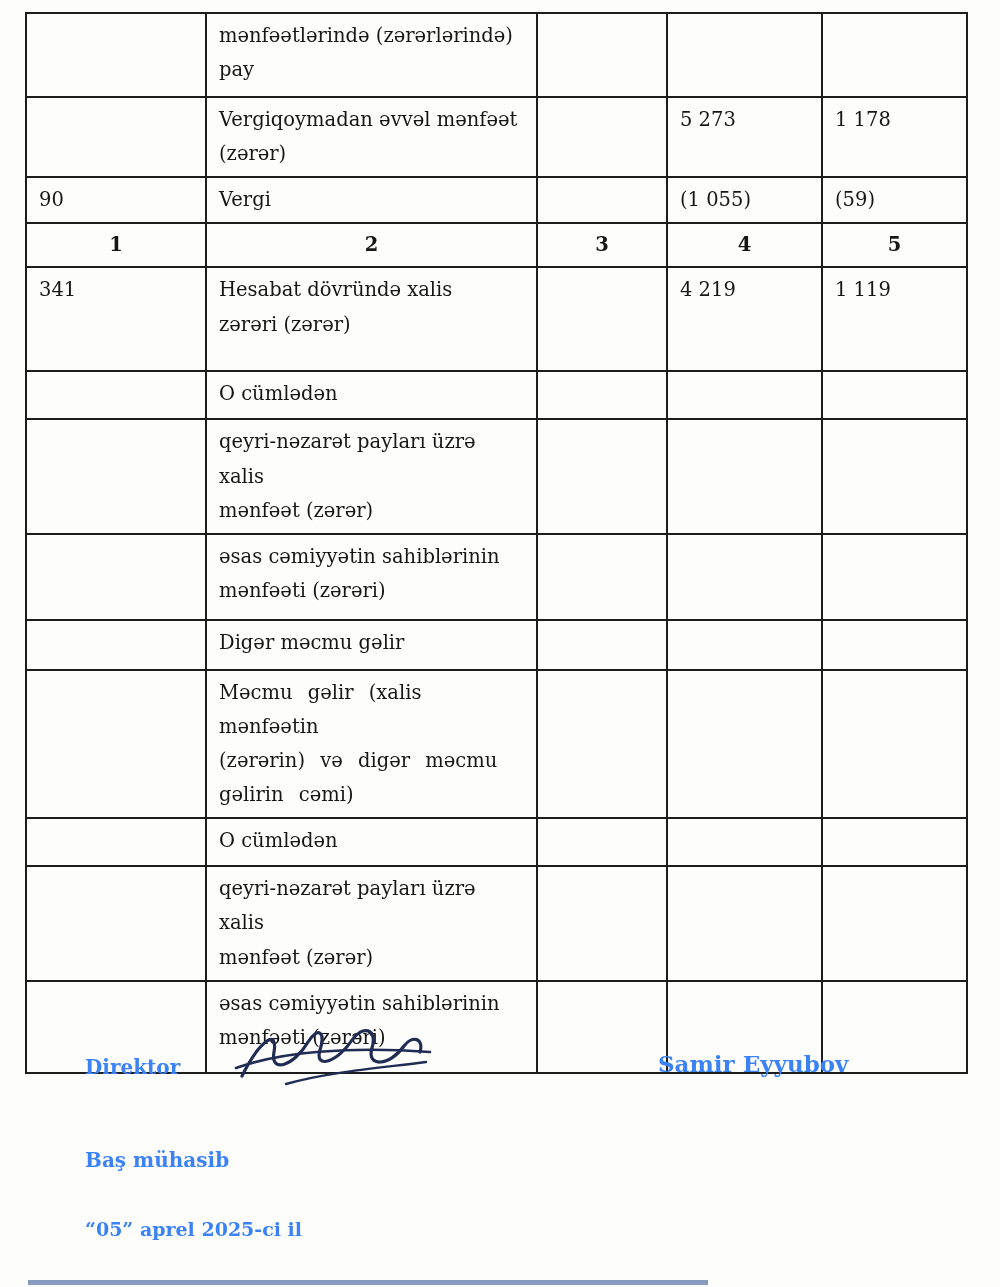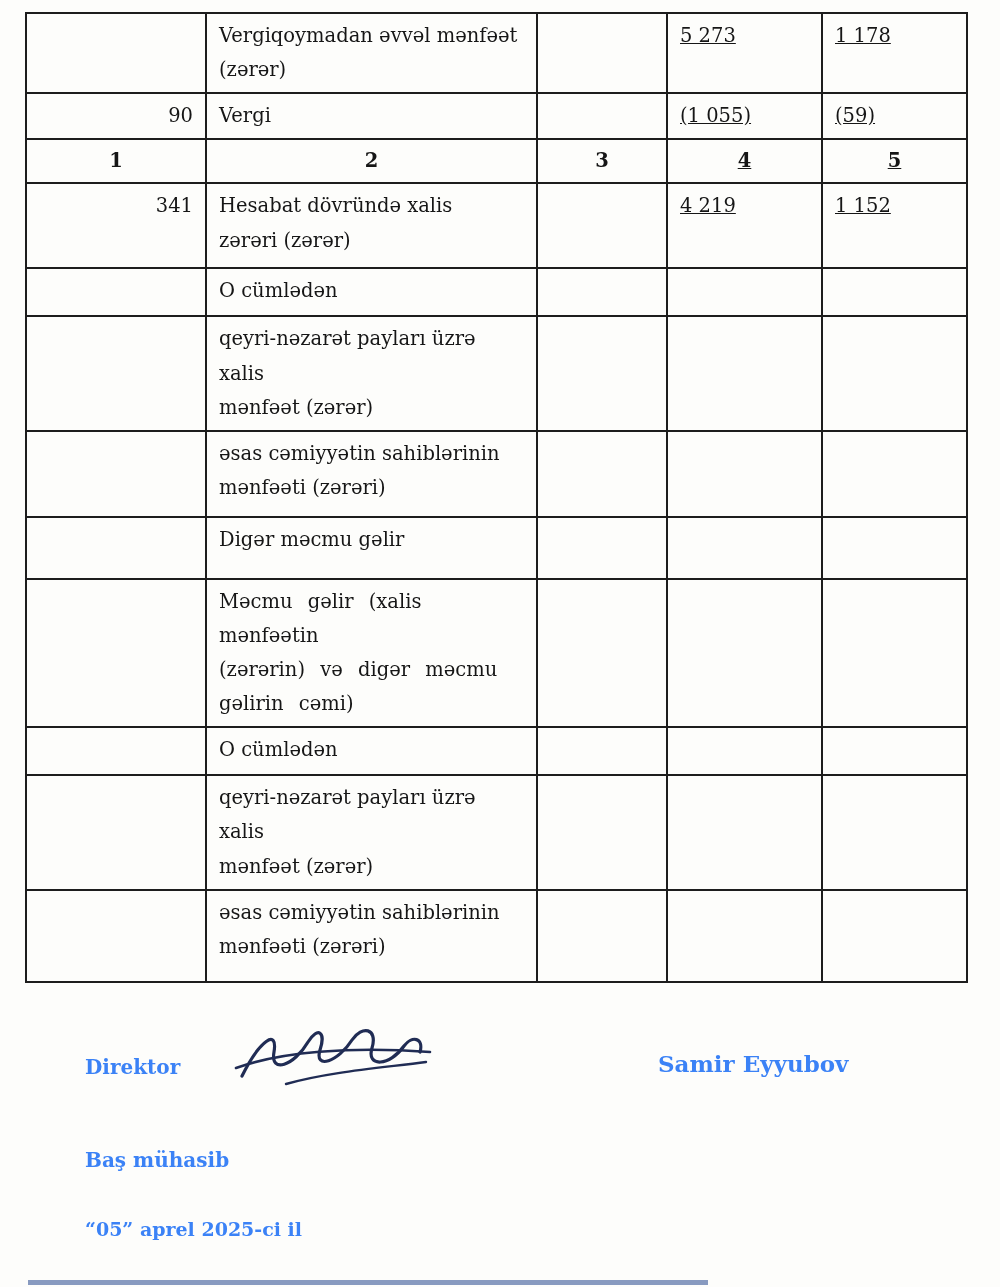--- a/index.html
+++ b/index.html
@@ -27,29 +27,28 @@
   table.report td {
     border: 2px solid #1d1d1d;
     font-size: 19.5px;
     line-height: 1.75;
     padding: 5px 12px;
     vertical-align: top;
     overflow: hidden;
     white-space: pre-line;
   }
   td.code {
-    text-align: right;
+    text-align: left;
     vertical-align: middle;
     white-space: normal;
   }
   td.val {
     vertical-align: middle;
     white-space: normal;
     padding-left: 11px;
-    text-decoration: underline;
   }
   tr.colnum td {
     text-align: center;
     vertical-align: middle;
     font-weight: bold;
     padding: 2px;
     white-space: normal;
   }
   td.justify {
     word-spacing: 9px;
@@ -84,20 +83,28 @@
 
   <table class="report">
     <colgroup>
       <col style="width:180px">
       <col style="width:331px">
       <col style="width:130px">
       <col style="width:155px">
       <col style="width:145px">
     </colgroup>
     <tbody id="table-body">
+        <tr style="height: 84px;">
+          <td class="code"></td>
+          <td class="desc">mənfəətlərində (zərərlərində)
+pay</td>
+          <td class="c3"></td>
+          <td class="val"></td>
+          <td class="val"></td>
+        </tr>
         <tr style="height: 66px;">
           <td class="code"></td>
           <td class="desc">Vergiqoymadan əvvəl mənfəət
 (zərər)</td>
           <td class="c3"></td>
           <td class="val">5 273</td>
           <td class="val">1 178</td>
         </tr>
         <tr style="height: 46px;">
           <td class="code">90</td>
@@ -106,27 +113,27 @@
           <td class="val">(1 055)</td>
           <td class="val">(59)</td>
         </tr>
         <tr class="colnum" style="height: 44px;">
           <td class="code">1</td>
           <td class="desc">2</td>
           <td class="c3">3</td>
           <td class="val">4</td>
           <td class="val">5</td>
         </tr>
-        <tr style="height: 85px;">
+        <tr style="height: 104px;">
           <td class="code">341</td>
           <td class="desc">Hesabat dövründə xalis
 zərəri (zərər)</td>
           <td class="c3"></td>
           <td class="val">4 219</td>
-          <td class="val">1 152</td>
+          <td class="val">1 119</td>
         </tr>
         <tr style="height: 48px;">
           <td class="code"></td>
           <td class="desc">O cümlədən</td>
           <td class="c3"></td>
           <td class="val"></td>
           <td class="val"></td>
         </tr>
         <tr style="height: 86px;">
           <td class="code"></td>
@@ -137,21 +144,21 @@
           <td class="val"></td>
         </tr>
         <tr style="height: 86px;">
           <td class="code"></td>
           <td class="desc">əsas cəmiyyətin sahiblərinin
 mənfəəti (zərəri)</td>
           <td class="c3"></td>
           <td class="val"></td>
           <td class="val"></td>
         </tr>
-        <tr style="height: 62px;">
+        <tr style="height: 50px;">
           <td class="code"></td>
           <td class="desc">Digər məcmu gəlir</td>
           <td class="c3"></td>
           <td class="val"></td>
           <td class="val"></td>
         </tr>
         <tr style="height: 113px;">
           <td class="code"></td>
           <td class="desc justify">Məcmu gəlir (xalis mənfəətin
 (zərərin) və digər məcmu

